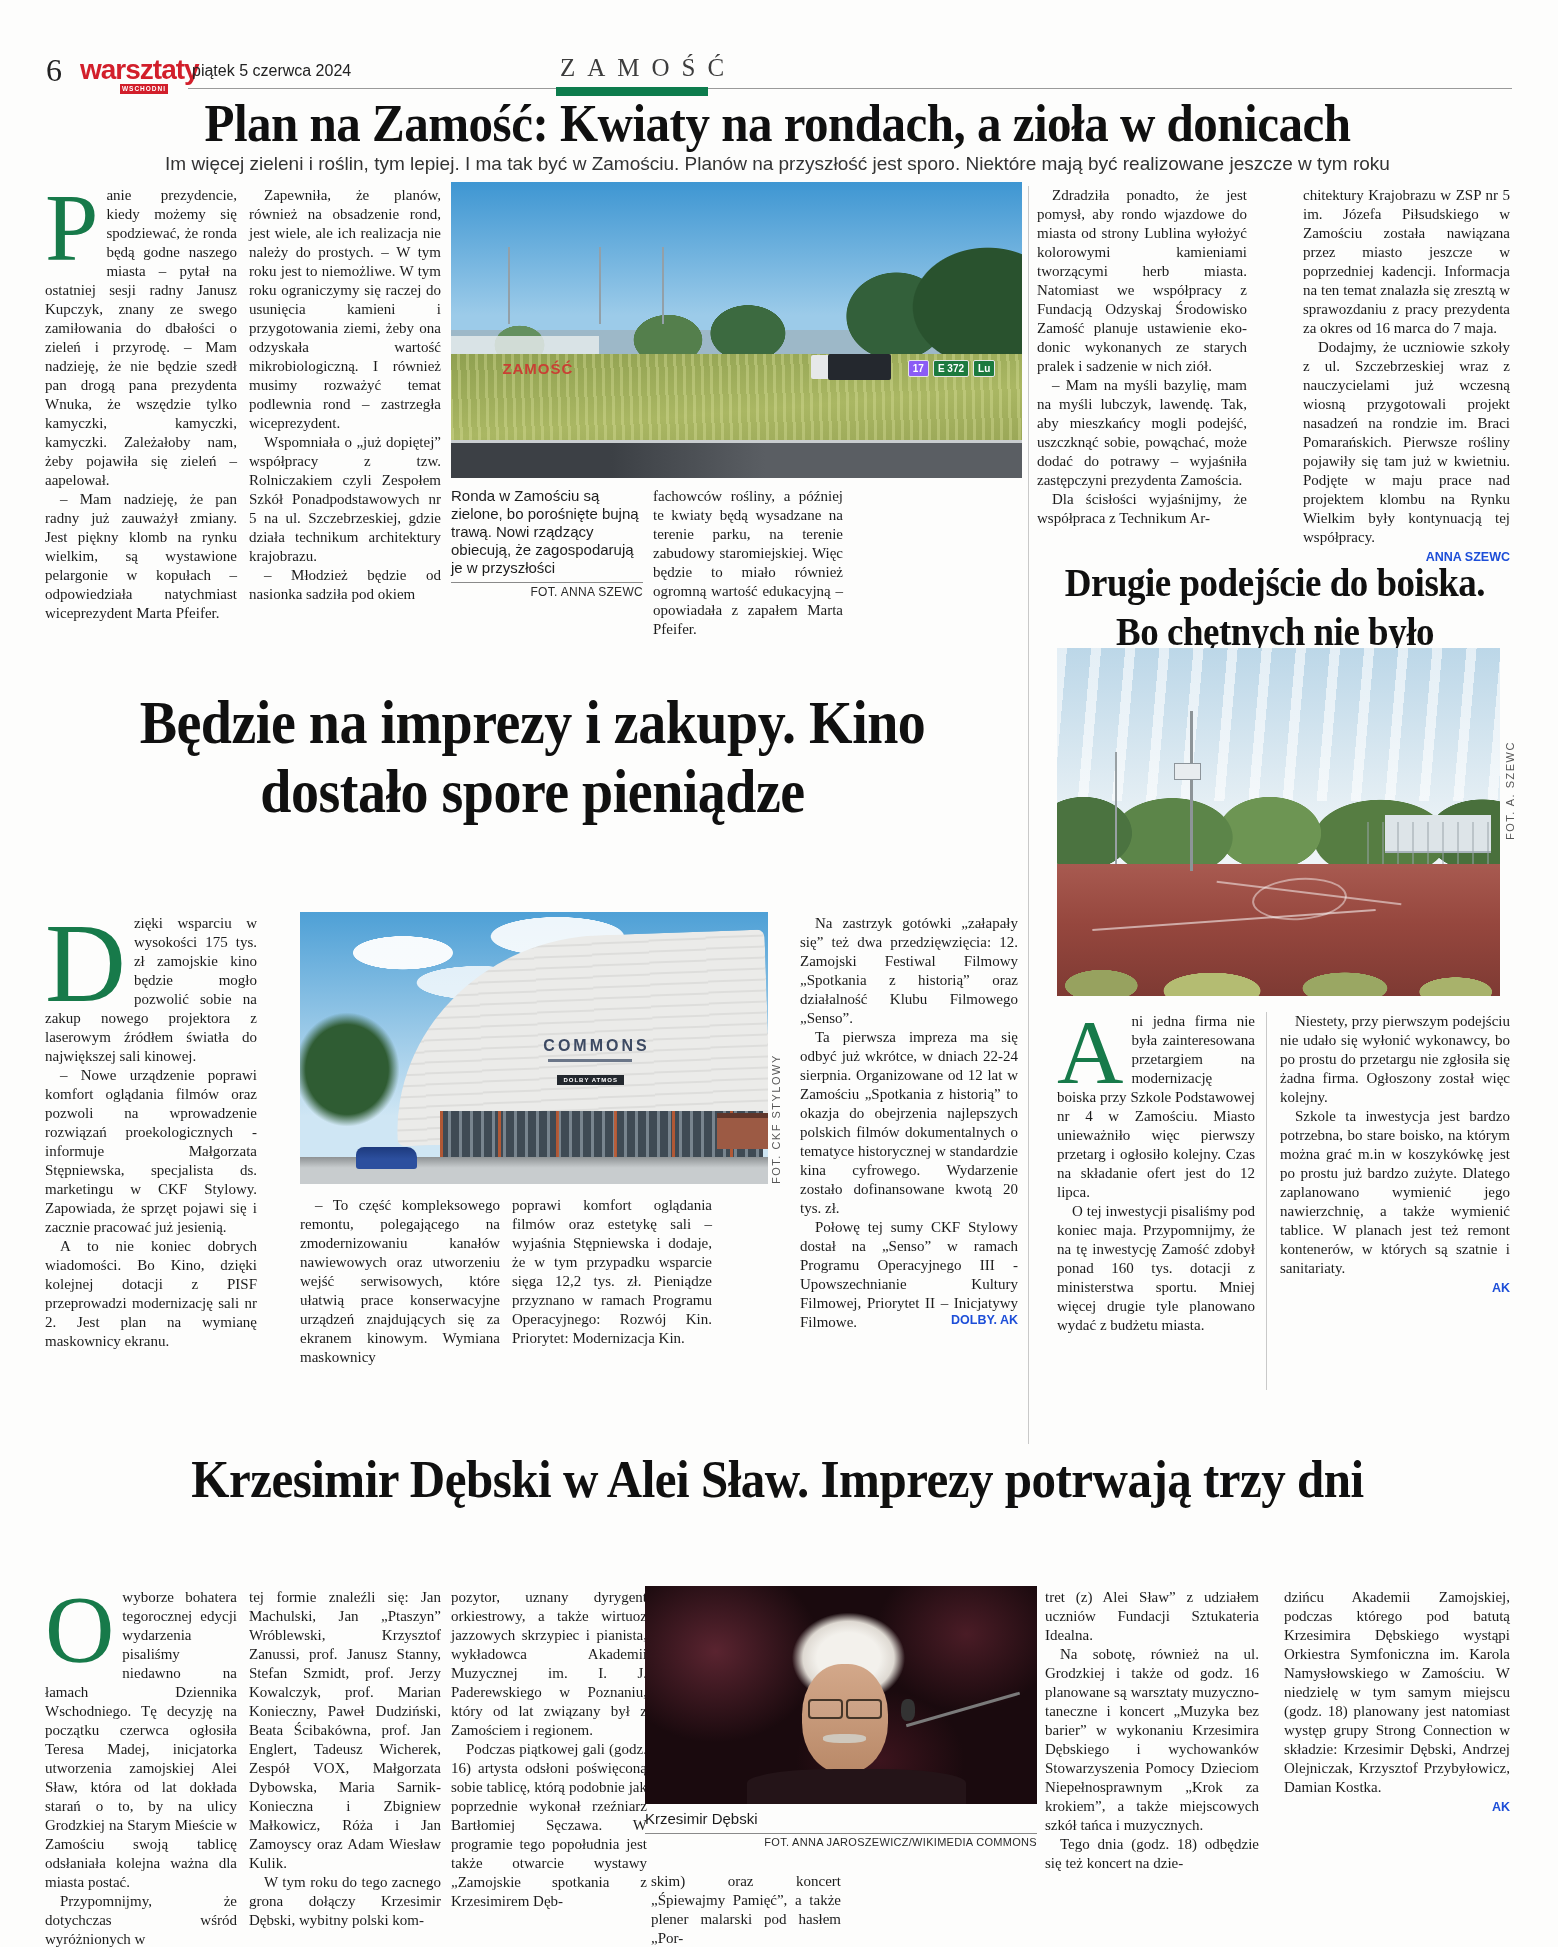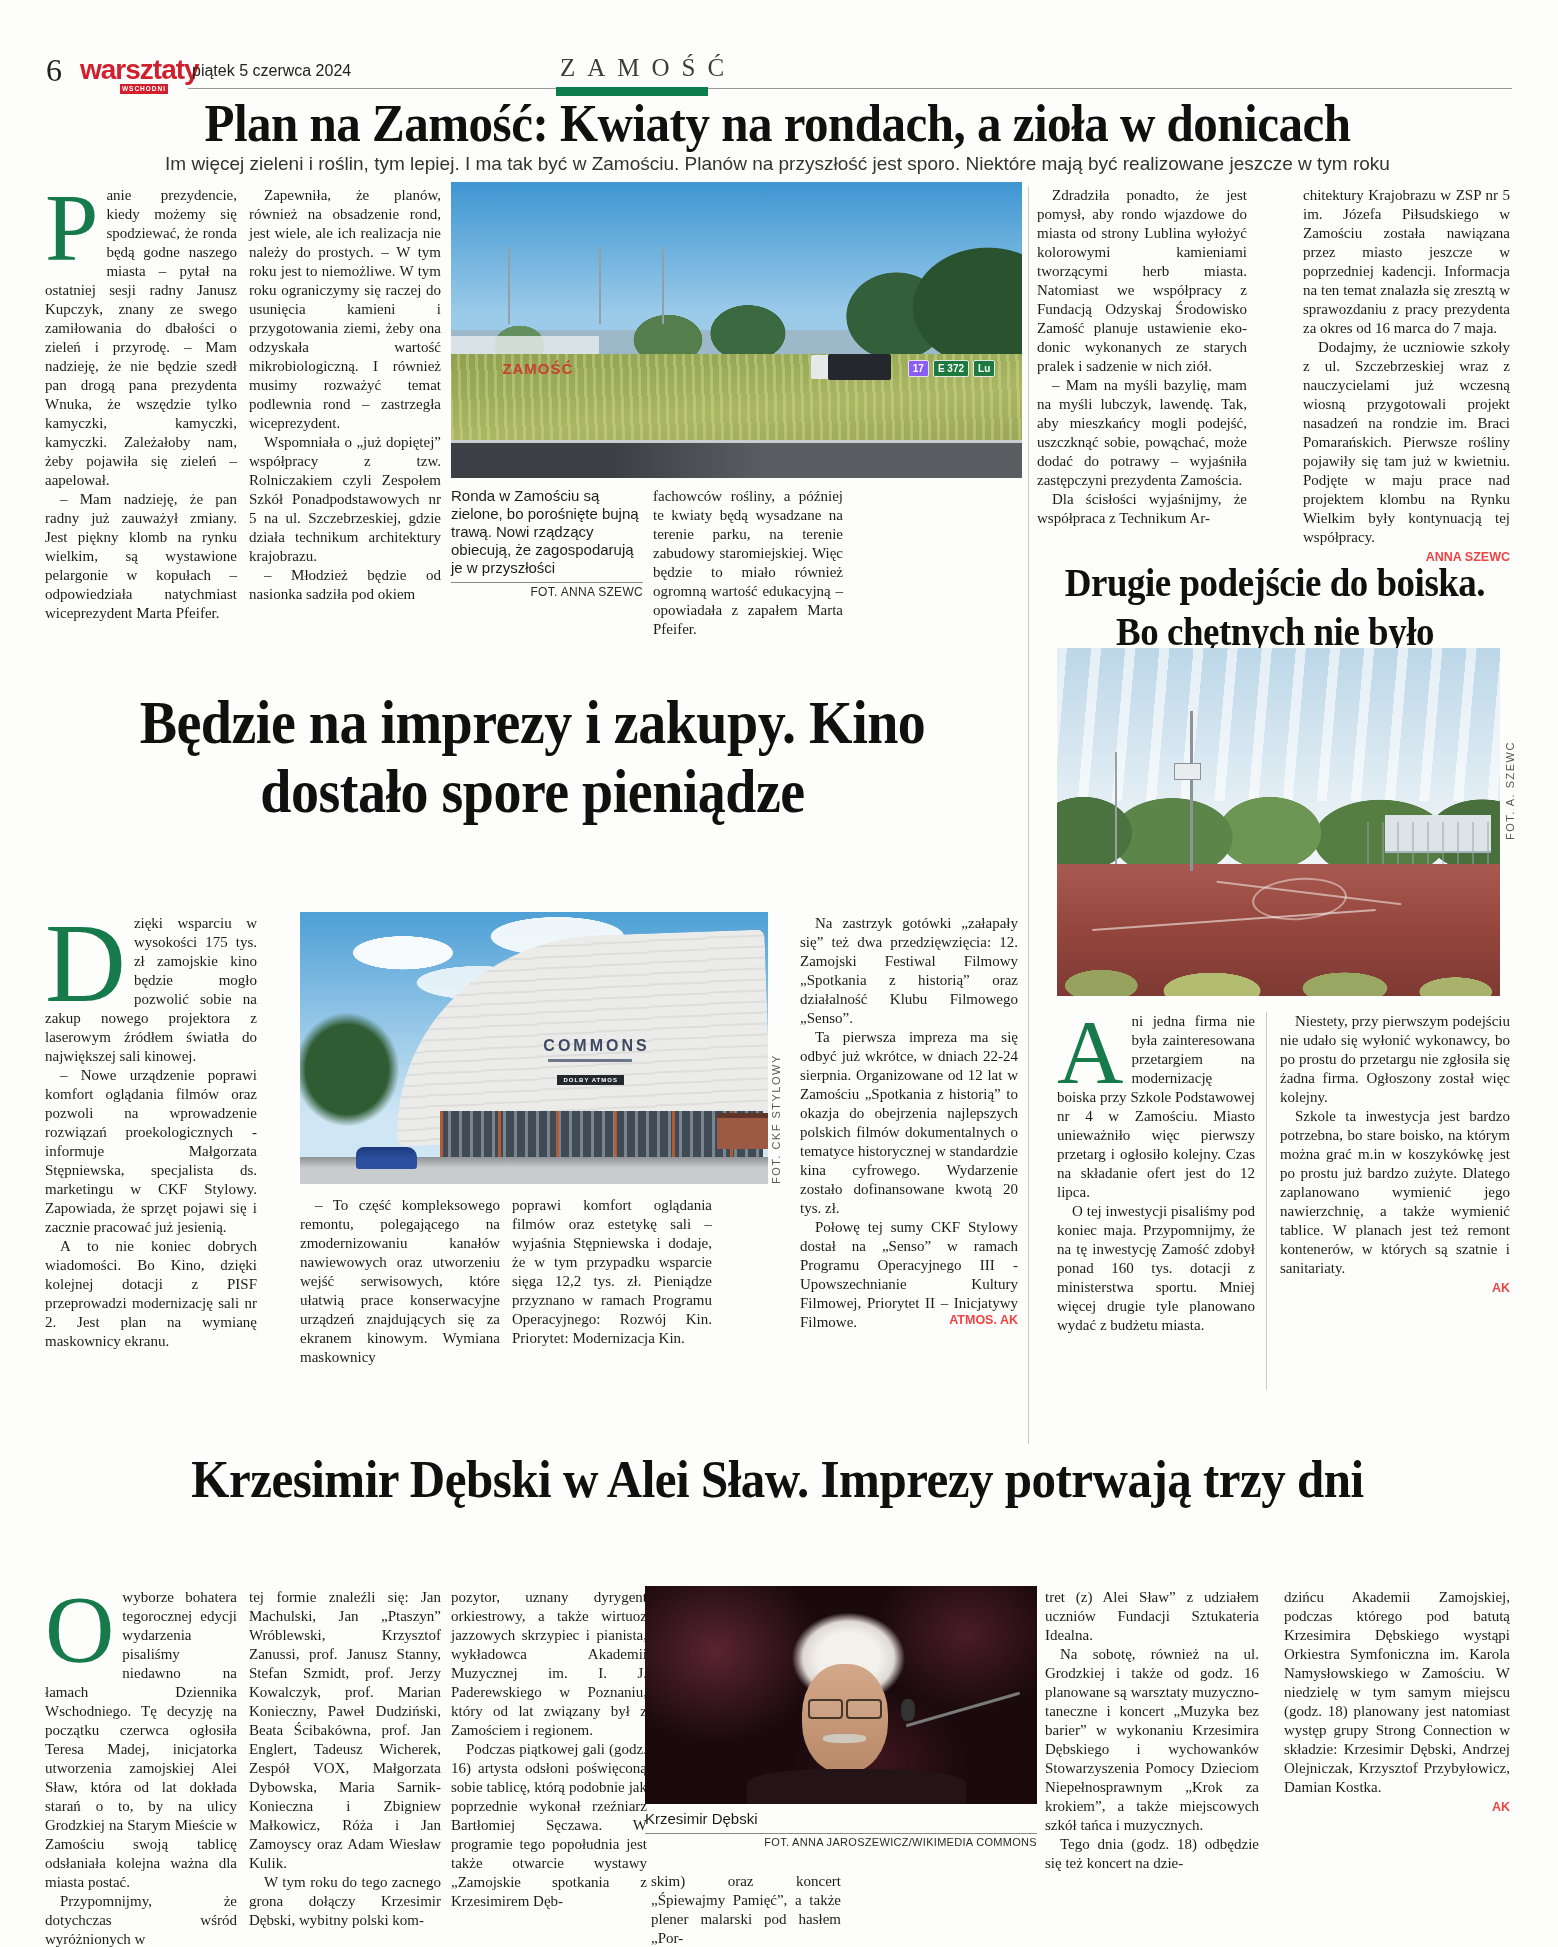--- a/index.html
+++ b/index.html
@@ -23,21 +23,21 @@
   
   .col{position:absolute;font-family:"Liberation Serif",serif;font-size:15px;line-height:19px;
        text-align:justify;color:#1b1b1b}
   .col .para{margin:0;text-indent:15px}
   .cont .para:first-child,.drop .para:first-child{text-indent:0}
   .dropcap{float:left;font-family:"Liberation Serif",serif;font-weight:400;color:#177a4a;margin:4px 8px 0 0}
   .dc-p{font-size:96px;line-height:76px}
   .dc-d{font-size:112px;line-height:90px}
   .dc-a{font-size:92px;line-height:72px}
   .dc-o{font-size:96px;line-height:76px}
-  .byline{font:700 12.5px "Liberation Sans",sans-serif;text-align:right;color:#ef4444;margin-top:3px}
+  .byline{font:700 12.5px "Liberation Sans",sans-serif;text-align:right;color:#1d4ed8;margin-top:3px}
   .byline.inline{margin-top:-19px}
   
   .caption{position:absolute;font:400 15px "Liberation Sans",sans-serif;line-height:18px;color:#1c1c1c;text-align:left}
   .credit{font:400 12px "Liberation Sans",sans-serif;color:#2a2a2a;text-align:right;
           border-top:1.5px solid #8a8a8a;padding-top:2px;margin-top:5px;letter-spacing:.3px}
   .vcredit{position:absolute;writing-mode:vertical-rl;transform:rotate(180deg);
            font:400 11px "Liberation Sans",sans-serif;color:#555;letter-spacing:1.5px;white-space:nowrap}
   .vrule{position:absolute;width:1px;background:#c9c9c9}
   
   .photo{position:absolute;overflow:hidden;background:#9db8c8}
@@ -245,21 +245,21 @@
     <div>
         <p class="para">poprawi komfort oglądania filmów oraz estetykę sali – wyjaśnia Stępniewska i dodaje, że w tym przypadku wsparcie sięga 12,2 tys. zł. Pieniądze przyznano w ramach Programu Operacyjnego: Rozwój Kin. Priorytet: Modernizacja Kin.</p>
       </div>
   </div>
   <div class="col" style="left:800px;top:914px;width:218px">
     <div>
         <p class="para">Na zastrzyk gotówki „załapały się” też dwa przedzięwzięcia: 12. Zamojski Festiwal Filmowy „Spotkania z historią” oraz działalność Klubu Filmowego „Senso”.</p>
         <p class="para">Ta pierwsza impreza ma się odbyć już wkrótce, w dniach 22-24 sierpnia. Organizowane od 12 lat w Zamościu „Spotkania z historią” to okazja do obejrzenia najlepszych polskich filmów dokumentalnych o tematyce historycznej w standardzie kina cyfrowego. Wydarzenie zostało dofinansowane kwotą 20 tys. zł.</p>
         <p class="para">Połowę tej sumy CKF Stylowy dostał na „Senso” w ramach Programu Operacyjnego III - Upowszechnianie Kultury Filmowej, Priorytet II – Inicjatywy Filmowe.</p>
       </div>
-    <div class="byline inline">ATMOS. AK</div>
+    <div class="byline inline">DOLBY. AK</div>
   </div>
 
   <div class="abs headline" style="left:1040px;top:558px;width:470px;font-size:37px;line-height:1.25">
     <div>Drugie podejście do boiska.</div>
     <div>Bo chętnych nie było</div>
   </div>
 
   <div class="photo" style="left:1057px;top:648px;width:443px;height:348px">
     <div class="p3-sky"></div>
     <div class="p3-clouds"></div>

